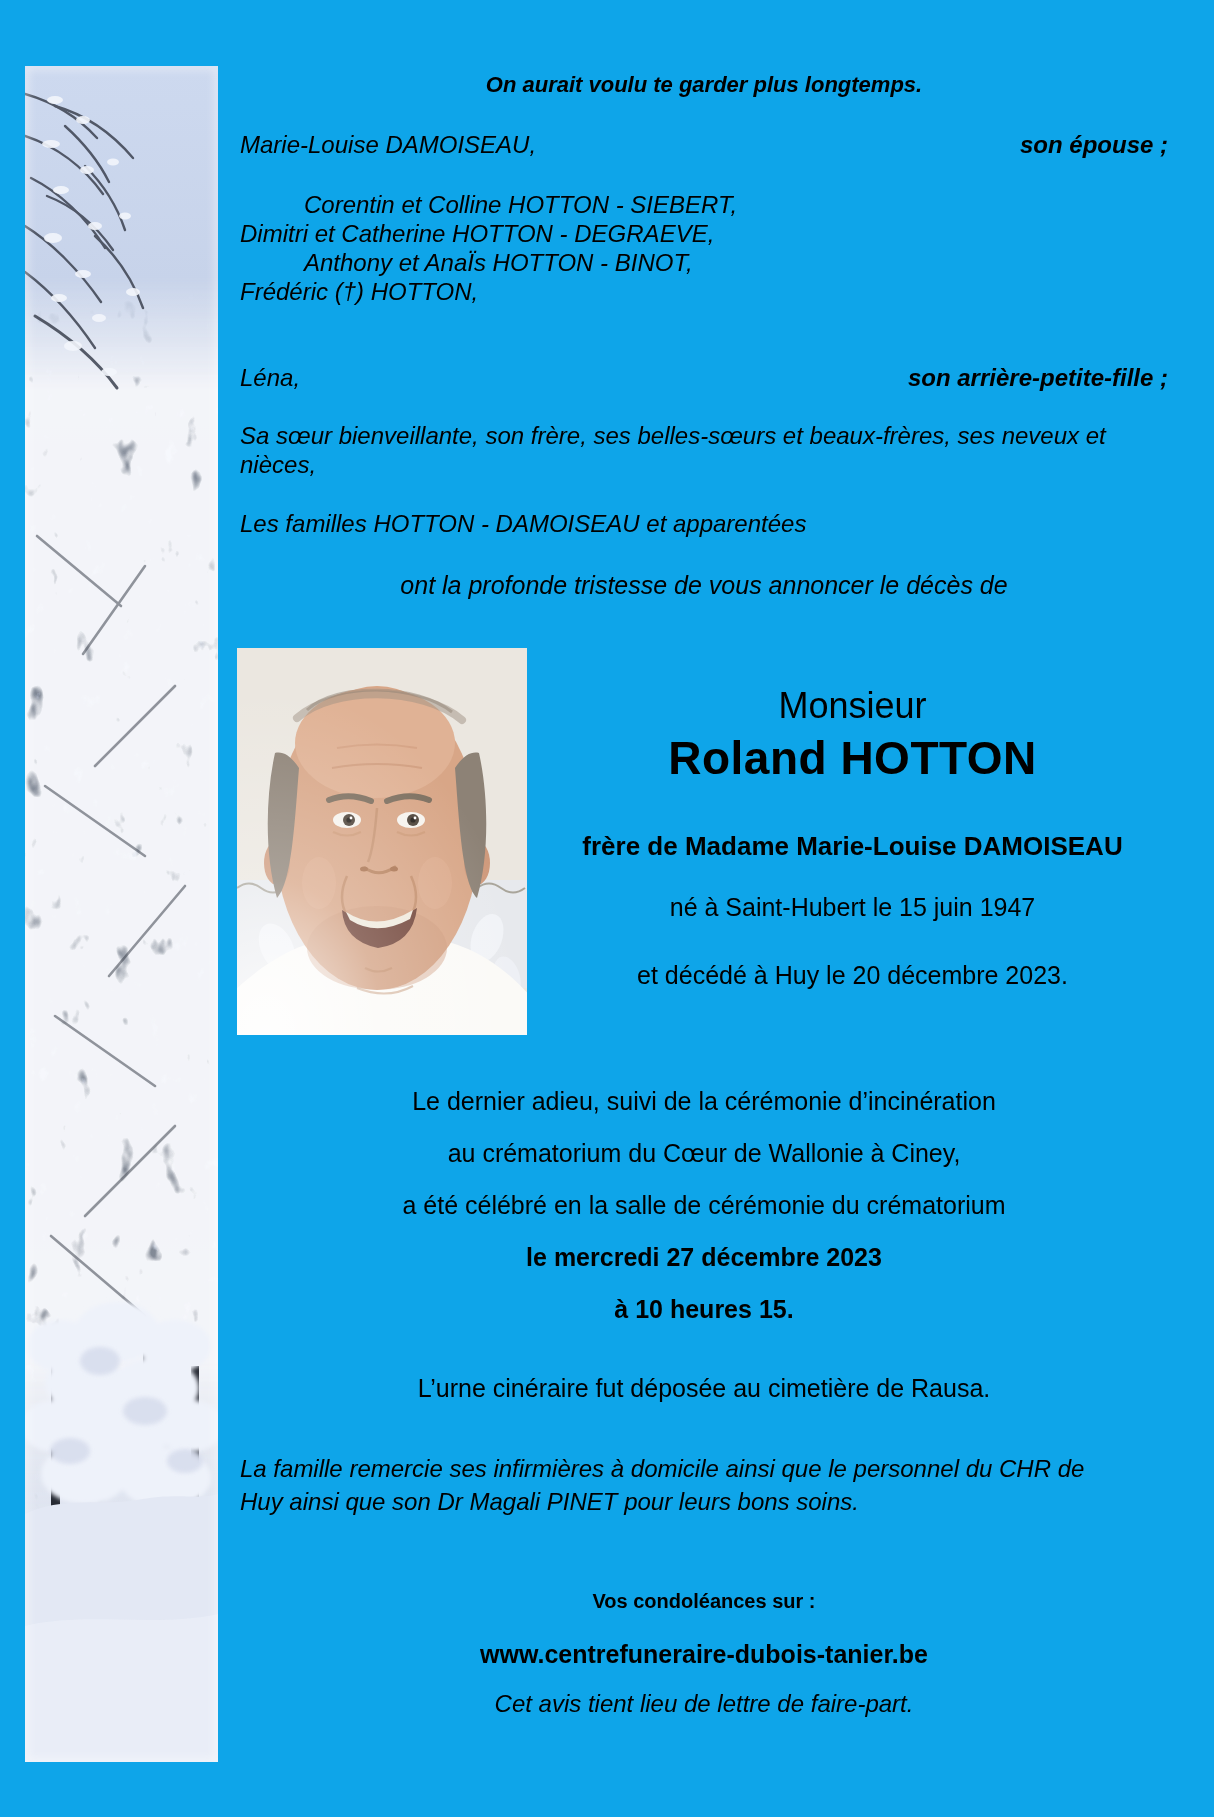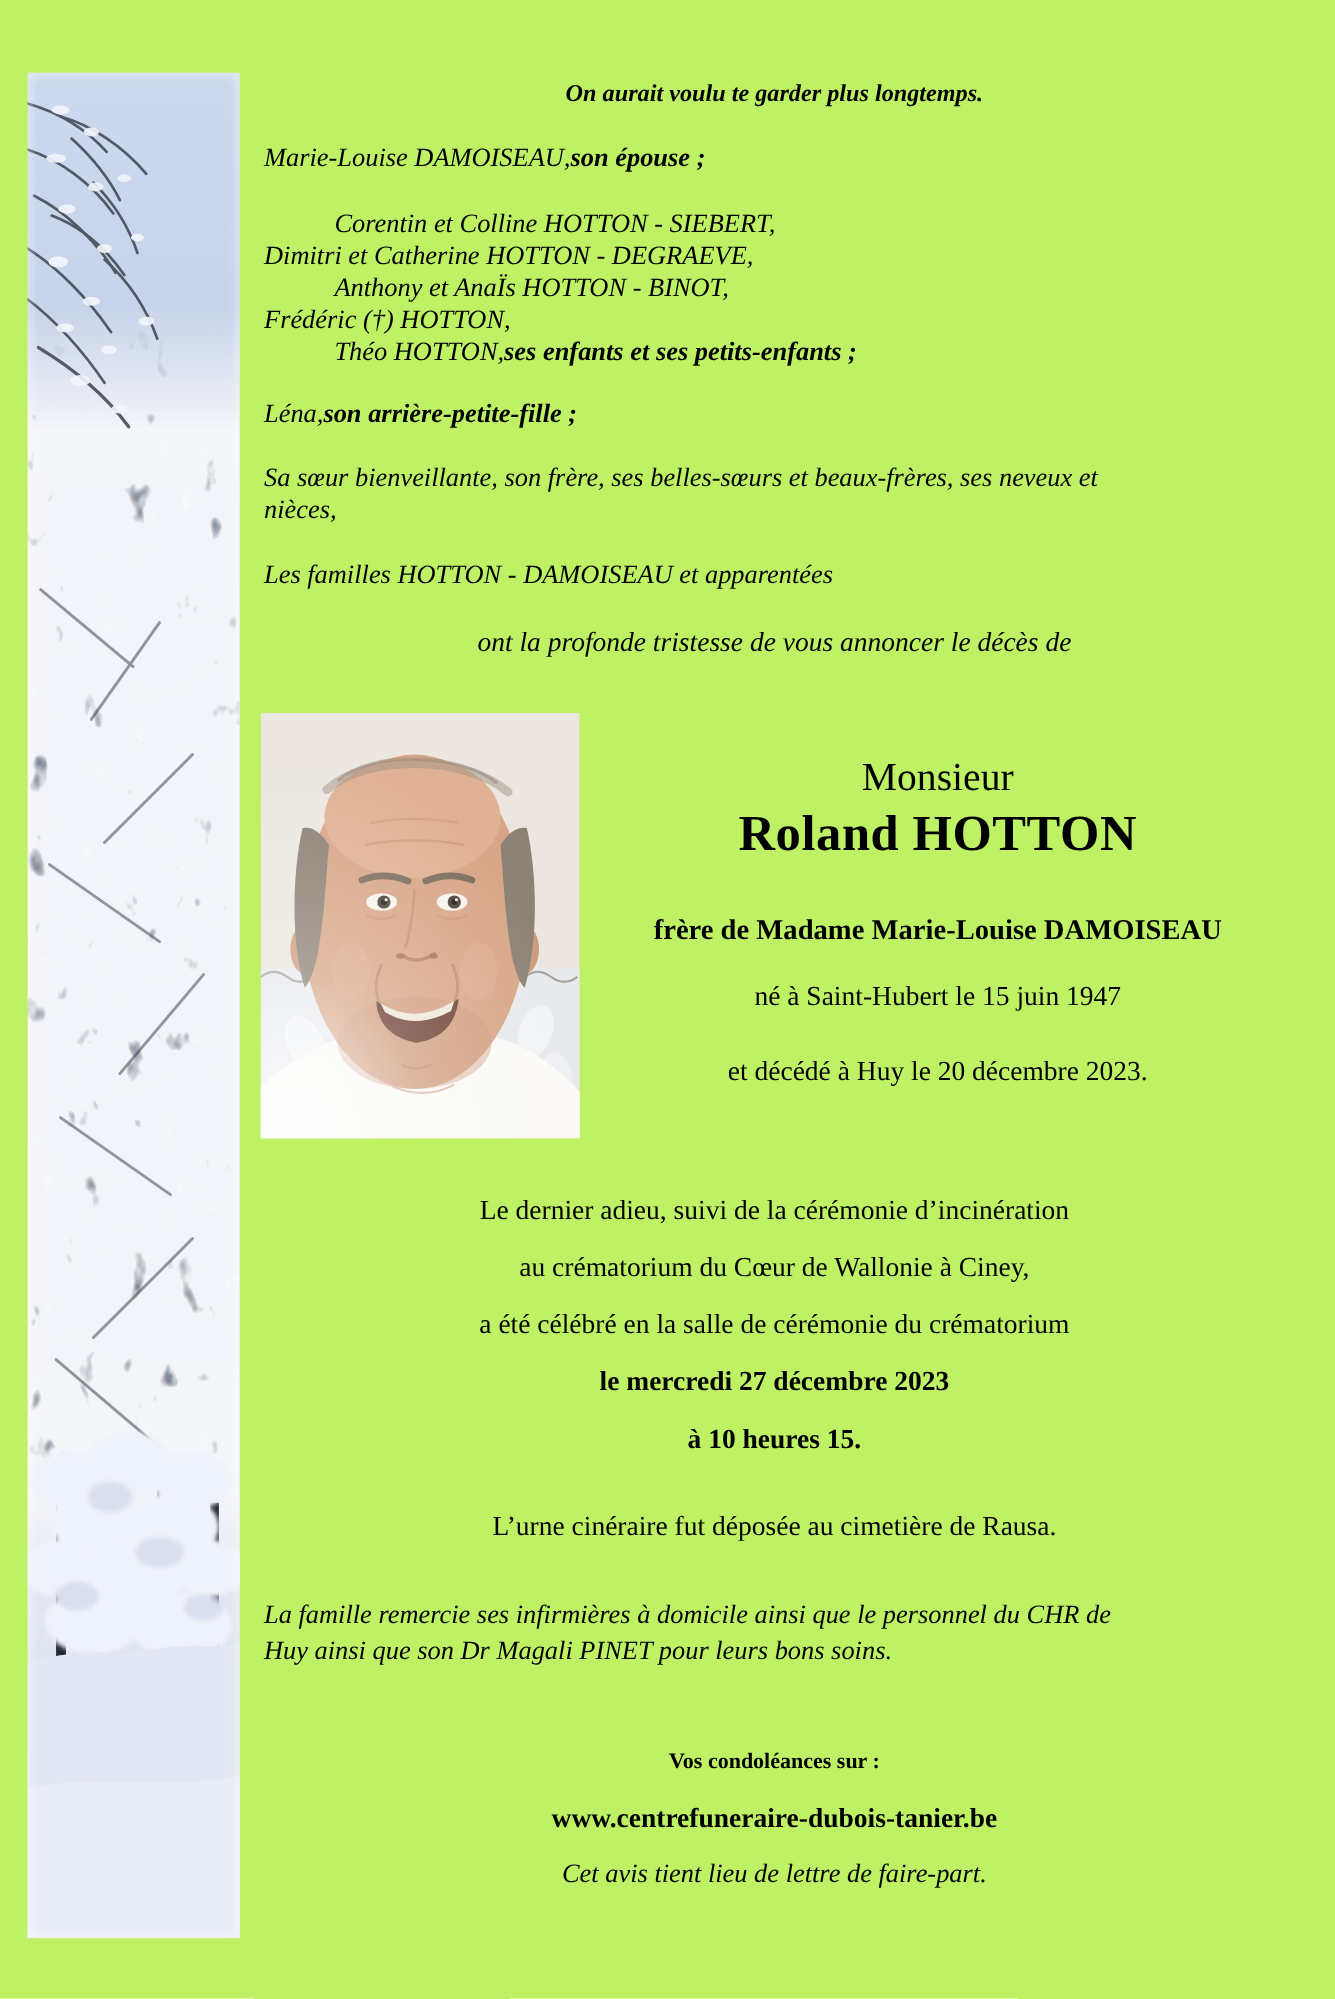--- a/index.html
+++ b/index.html
@@ -1,32 +1,32 @@
 <!DOCTYPE html>
 <html><head>
 <meta charset="utf-8">
 <style>
   html,body{margin:0;padding:0;background:#ffffff;}
   .page{
     position:relative;
     width:1214px;height:1817px;
-    background:#bef264;
-    font-family:Liberation Serif, serif;
+    background:#0ea5e9;
+    font-family:Liberation Sans, sans-serif;
     color:#000000;
     overflow:hidden;
   }
   
   .snow-strip{
     position:absolute;left:25px;top:66px;width:193px;height:1696px;
   }
   .snow-strip svg{display:block;width:100%;height:100%;}
   
   .abs{position:absolute;left:240px;width:928px;}
   .quote{top:72px;text-align:center;font-size:22px;font-weight:bold;font-style:italic;}
-  .flexrow{display:flex;align-items:baseline;}
+  .flexrow{display:flex;justify-content:space-between;align-items:baseline;}
   .fam{font-size:24px;font-style:italic;line-height:29px;}
   .rel{font-size:24px;font-style:italic;font-weight:bold;white-space:nowrap;}
   .spouse-row{top:130px;}
   .children{top:190px;}
   .child-row{min-height:29px;}
   .indent{padding-left:64px;}
   .lena-row{top:363px;}
   .siblings{top:421px;line-height:32px;}
   .familles{top:509px;}
   .announcement{top:571px;text-align:center;font-size:25px;font-style:italic;}
@@ -176,24 +176,20 @@
   <div class="abs flexrow spouse-row">
     <span class="fam">Marie-Louise DAMOISEAU,</span>
     <span class="rel">son épouse ;</span>
   </div>
 
   <div class="abs children">
     <div class="child-row fam indent">Corentin et Colline HOTTON - SIEBERT,</div>
     <div class="child-row fam">Dimitri et Catherine HOTTON - DEGRAEVE,</div>
     <div class="child-row fam indent">Anthony et AnaÏs HOTTON - BINOT,</div>
     <div class="child-row fam">Frédéric (†) HOTTON,</div>
-    <div class="child-row flexrow">
-      <span class="fam indent">Théo HOTTON,</span>
-      <span class="rel">ses enfants et ses petits-enfants ;</span>
-    </div>
   </div>
 
   <div class="abs flexrow lena-row">
     <span class="fam">Léna,</span>
     <span class="rel">son arrière-petite-fille ;</span>
   </div>
 
   <div class="abs siblings">
     <div class="fam">Sa sœur bienveillante, son frère, ses belles-sœurs et beaux-frères, ses neveux et</div>
     <div class="fam">nièces,</div>

